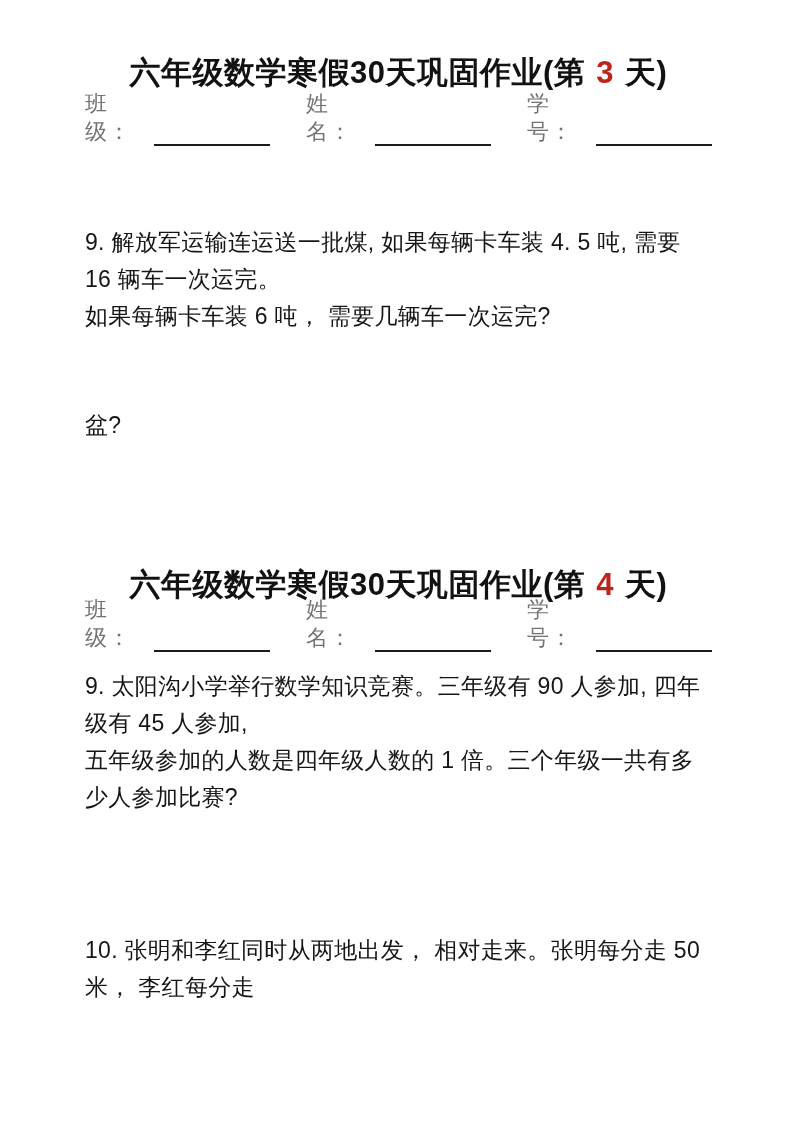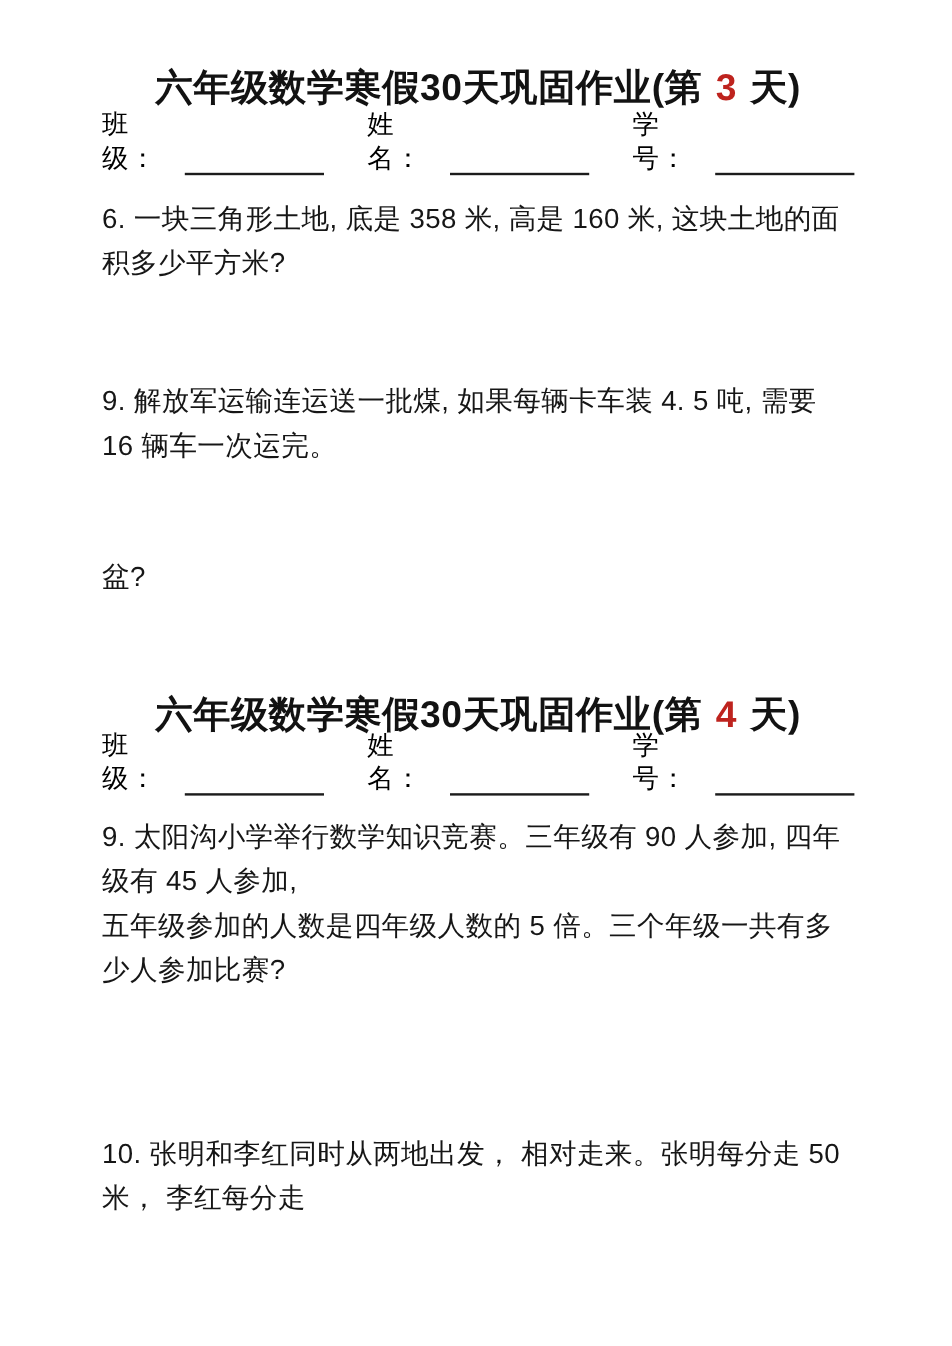--- a/index.html
+++ b/index.html
@@ -30,21 +30,21 @@
     margin: 0 11px;
     font-weight: 700;
   }
 
   .info-row {
     display: flex;
     align-items: flex-end;
     margin-top: 22px;
     height: 30px;
     font-size: 22px;
-    color: #000000;
+    color: #737373;
   }
   .info-field { display: flex; align-items: flex-end; }
   .info-field .field-label { line-height: 28px; letter-spacing: 1px; }
   .blank-line {
     display: inline-block;
     width: 122px;
     height: 26px;
     border-bottom: 2px solid #1c1c1c;
     margin-left: 4px;
   }
@@ -53,21 +53,21 @@
   .question {
     font-size: 23px;
     color: #161616;
     letter-spacing: 0.3px;
   }
   .question .q-line { line-height: 37px; }
 
   .q6  { margin-top: 18px; }
   .q7  { margin-top: 78px; }
   .q8  { margin-top: 72px; }
-  .section-day4 .worksheet-title { margin-top: 76px; }
+  .section-day4 .worksheet-title { margin-top: 120px; }
   .section-day4 .info-row { margin-top: 16px; }
   .q9  { margin-top: 16px; }
   .q10 { margin-top: 116px; }
 </style>
 </head>
 <body>
 
 <div class="page">
   <div class="content">
 
@@ -85,26 +85,24 @@
         <div class="info-field">
           <span class="field-label">姓名：</span>
           <span class="blank-line"></span>
         </div>
         <div class="info-field">
           <span class="field-label">学号：</span>
           <span class="blank-line"></span>
         </div>
       </div>
 
-      <div class="question q6">
-        <div class="q-line">6. 一块三角形土地, 底是 358 米, 高是 160 米, 这块土地的面积多少平方米?</div>
-      </div>
 
       <div class="question q7">
         <div class="q-line">9. 解放军运输连运送一批煤, 如果每辆卡车装 4. 5 吨, 需要 16 辆车一次运完。</div>
+        <div class="q-line">如果每辆卡车装 6 吨， 需要几辆车一次运完?</div>
       </div>
 
       <div class="question q8">
         <div class="q-line">盆?</div>
       </div>
 
     </div>
 
     <div class="section-day4">
 
@@ -122,21 +120,21 @@
           <span class="blank-line"></span>
         </div>
         <div class="info-field">
           <span class="field-label">学号：</span>
           <span class="blank-line"></span>
         </div>
       </div>
 
       <div class="question q9">
         <div class="q-line">9. 太阳沟小学举行数学知识竞赛。三年级有 90 人参加, 四年级有 45 人参加,</div>
-        <div class="q-line">五年级参加的人数是四年级人数的 5 倍。三个年级一共有多少人参加比赛?</div>
+        <div class="q-line">五年级参加的人数是四年级人数的 1 倍。三个年级一共有多少人参加比赛?</div>
       </div>
 
       <div class="question q10">
         <div class="q-line">10. 张明和李红同时从两地出发， 相对走来。张明每分走 50 米，  李红每分走</div>
 
       </div>
 
     </div>
 
   </div>

